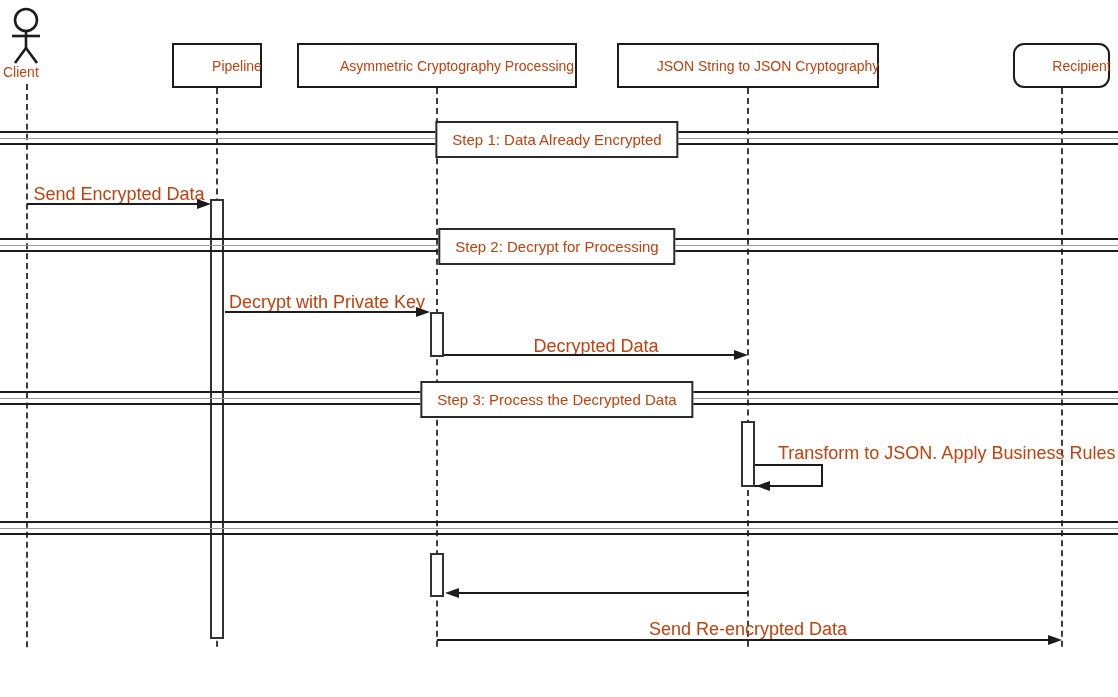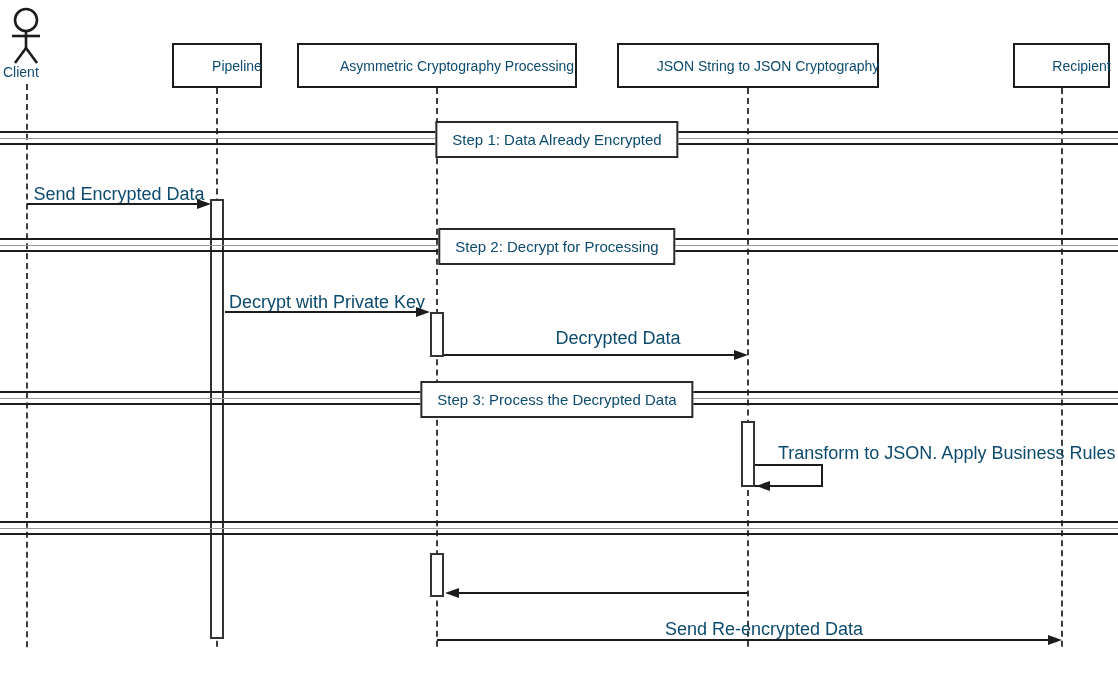--- a/index.html
+++ b/index.html
@@ -1,21 +1,21 @@
 <!DOCTYPE html>
 <html><head>
 <meta charset="utf-8">
 <style>
   html,body{margin:0;padding:0;background:#fff;}
   .diagram{
     position:relative;
     width:1118px;height:650px;
     background:#ffffff;
     font-family:"Liberation Sans", sans-serif;
-    color:#0c4a6e;
+    color:#c2410c;
     overflow:hidden;
   }
   .lifeline{
     position:absolute;width:0;
     border-left:2px dashed #3c3c3c;
     z-index:1;
   }
   .participant-box{
     position:absolute;top:43px;height:45px;
     background:#fff;border:2px solid #1c1c1c;
@@ -80,21 +80,21 @@
 
   <div class="participant-box" style="left:172px;width:90px;">
     <span>Pipeline</span>
   </div>
   <div class="participant-box" style="left:297px;width:280px;">
     <span>Asymmetric Cryptography Processing</span>
   </div>
   <div class="participant-box" style="left:617px;width:262px;">
     <span>JSON String to JSON Cryptography</span>
   </div>
-  <div class="participant-box" style="left:1013px;width:97px;">
+  <div class="participant-box" style="left:1013px;width:97px;border-radius:11px;">
     <span>Recipient</span>
   </div>
 
   <div class="divider-line" style="top:131px;"></div>
   <div class="divider-line mid" style="top:138px;"></div>
   <div class="divider-line" style="top:143px;"></div>
   <div class="divider-label" style="left:557px;top:121px;">Step 1: Data Already Encrypted</div>
 
   <div class="msg-label" style="left:119px;top:184px;">Send Encrypted Data</div>
   <div class="msg-line" style="left:27px;top:203px;width:171px;"></div>
@@ -106,21 +106,21 @@
   <div class="divider-line mid" style="top:245px;"></div>
   <div class="divider-line" style="top:250px;"></div>
   <div class="divider-label" style="left:557px;top:228px;">Step 2: Decrypt for Processing</div>
 
   <div class="msg-label" style="left:327px;top:292px;">Decrypt with Private Key</div>
   <div class="msg-line" style="left:225px;top:311px;width:191px;"></div>
   <div class="arrow-right" style="left:416px;top:307px;"></div>
 
   <div class="activation" style="left:430px;top:312px;height:45px;"></div>
 
-  <div class="msg-label" style="left:596px;top:328px;margin-left:22px;">Decrypted Data</div>
+  <div class="msg-label" style="left:596px;top:336px;">Decrypted Data</div>
   <div class="msg-line" style="left:444px;top:354px;width:290px;"></div>
   <div class="arrow-right" style="left:734px;top:350px;"></div>
 
   <div class="divider-line" style="top:391px;"></div>
   <div class="divider-line mid" style="top:398px;"></div>
   <div class="divider-line" style="top:403px;"></div>
   <div class="divider-label" style="left:557px;top:381px;">Step 3: Process the Decrypted Data</div>
 
   <div class="activation" style="left:741px;top:421px;height:66px;"></div>
   <div class="msg-label no-center" style="left:778px;top:443px;">Transform to JSON. Apply Business Rules</div>
@@ -129,17 +129,17 @@
 
   <div class="divider-line" style="top:521px;"></div>
   <div class="divider-line mid" style="top:528px;"></div>
   <div class="divider-line" style="top:533px;"></div>
 
   <div class="activation" style="left:430px;top:553px;height:44px;"></div>
 
   <div class="msg-line" style="left:458px;top:592px;width:290px;"></div>
   <div class="arrow-left" style="left:445px;top:588px;"></div>
 
-  <div class="msg-label" style="left:764px;top:619px;">Send Re-encrypted Data</div>
+  <div class="msg-label" style="left:748px;top:619px;">Send Re-encrypted Data</div>
   <div class="msg-line" style="left:437px;top:639px;width:611px;"></div>
   <div class="arrow-right" style="left:1048px;top:635px;"></div>
 
 </div>
 
 </body></html>

